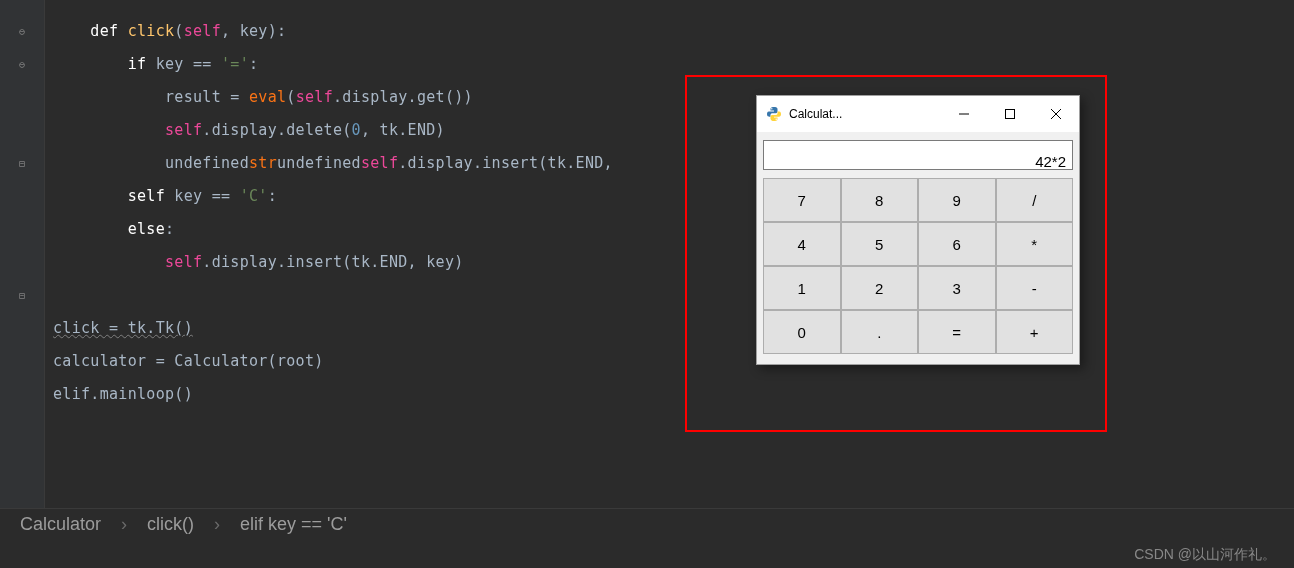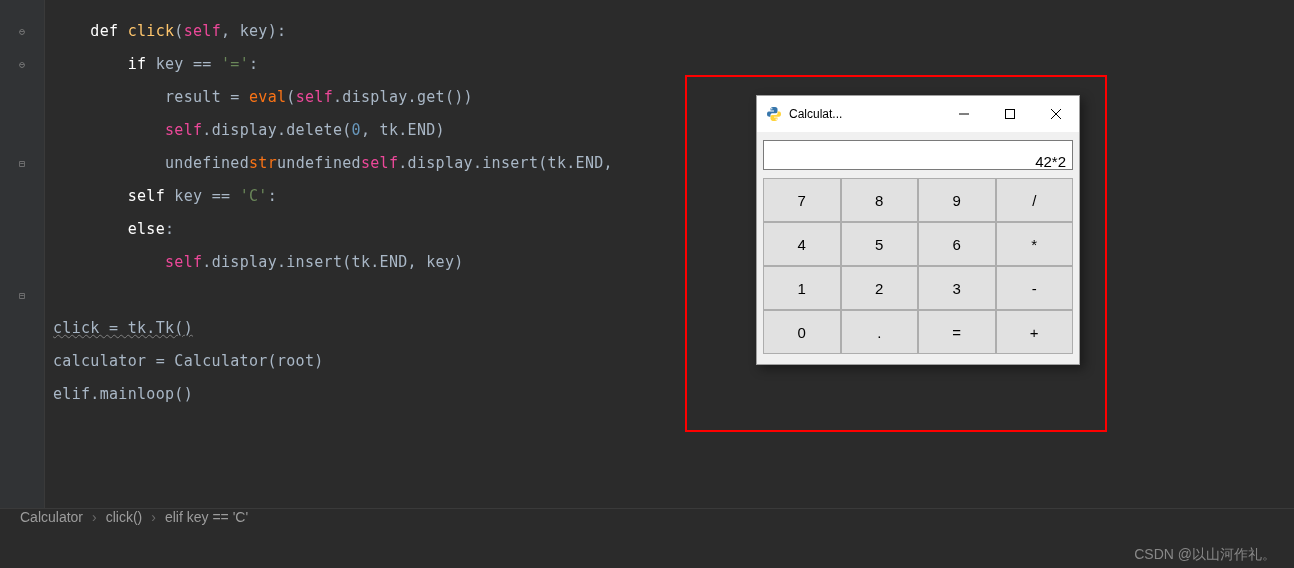--- a/index.html
+++ b/index.html
@@ -50,23 +50,23 @@
   .builtin { color: #f97316; }
   .plain { color: #a9b7c6; }
   .underline { text-decoration: underline wavy #808080; text-decoration-thickness: 1px; }
   .hl-line { background: #323232; }
   .hl-box { background: #3b514d; border: 1px solid #4f6360; }
   .breadcrumb {
     height: 32px;
     border-top: 1px solid #3a3a3a;
     padding: 0 20px;
     display: flex;
-    align-items: flex-start;
-    gap: 9px;
-    font-size: 14px;
+    align-items: center;
+    gap: 20px;
+    font-size: 18px;
     color: #9c9c9c;
     font-family: -apple-system, 'Segoe UI', sans-serif;
   }
   .breadcrumb .sep { color: #6a6a6a; }
   .watermark {
     position: absolute;
     right: 18px;
     bottom: 4px;
     color: #888;
     font-family: sans-serif;

